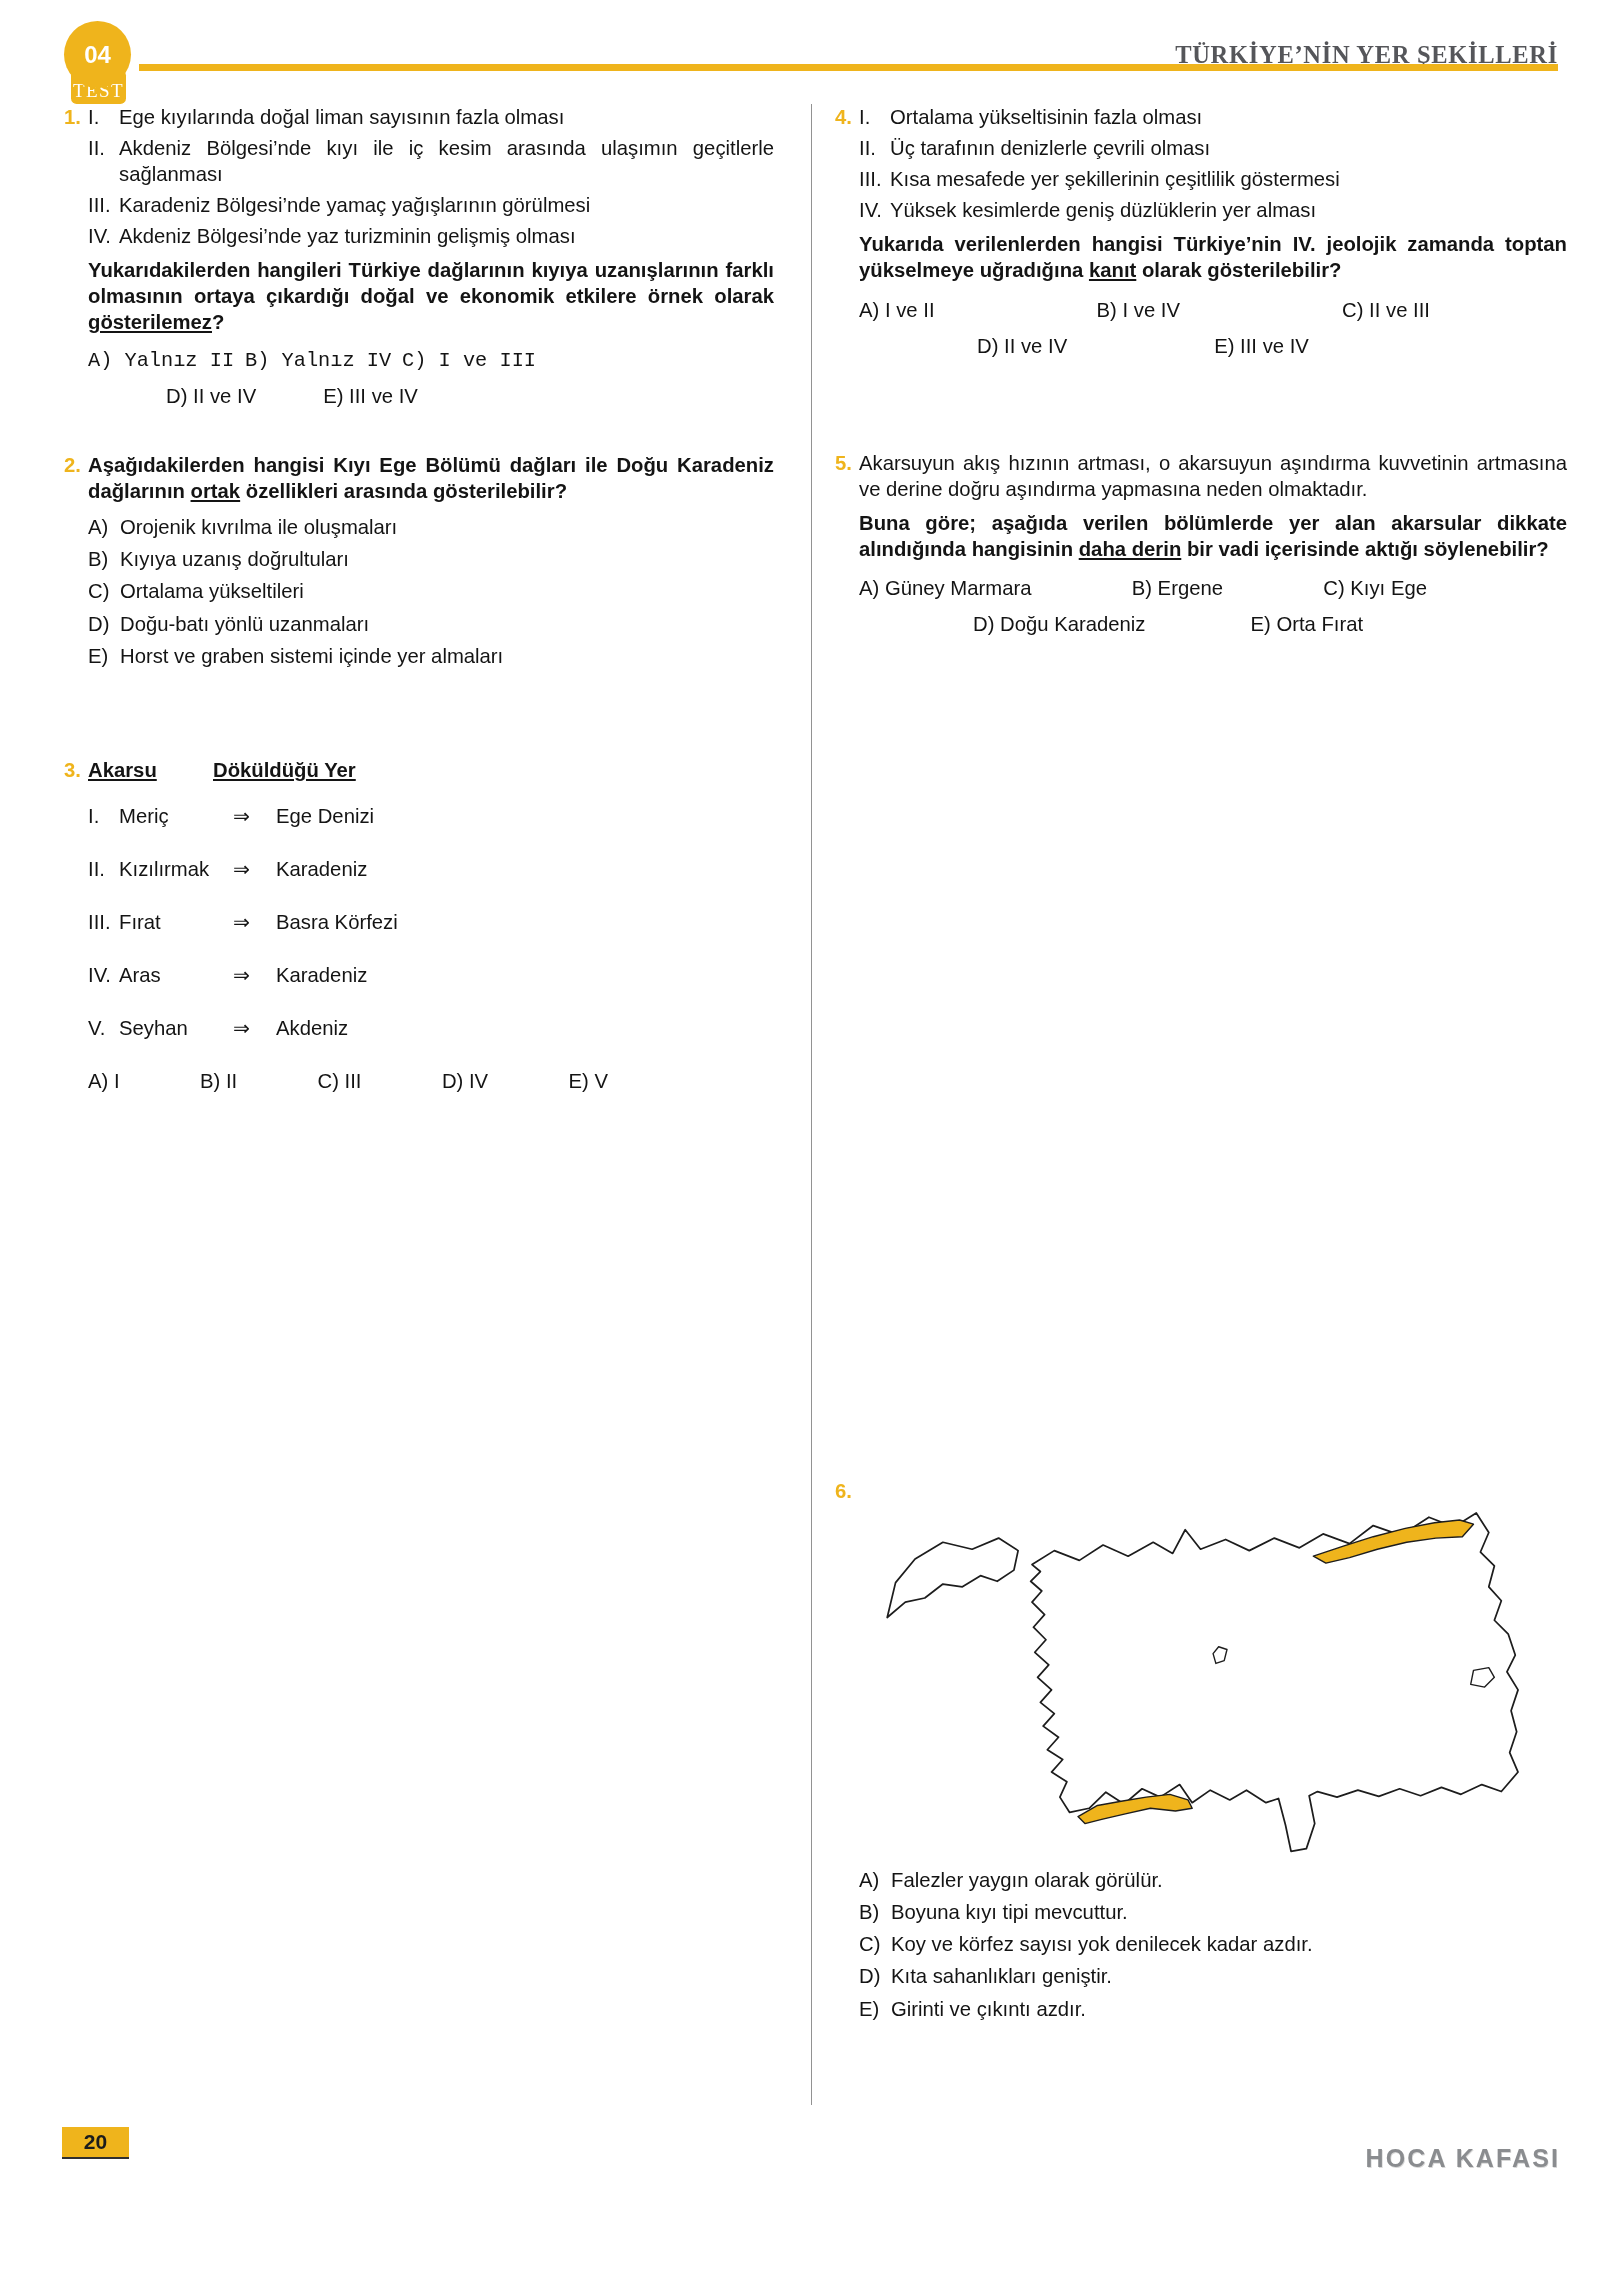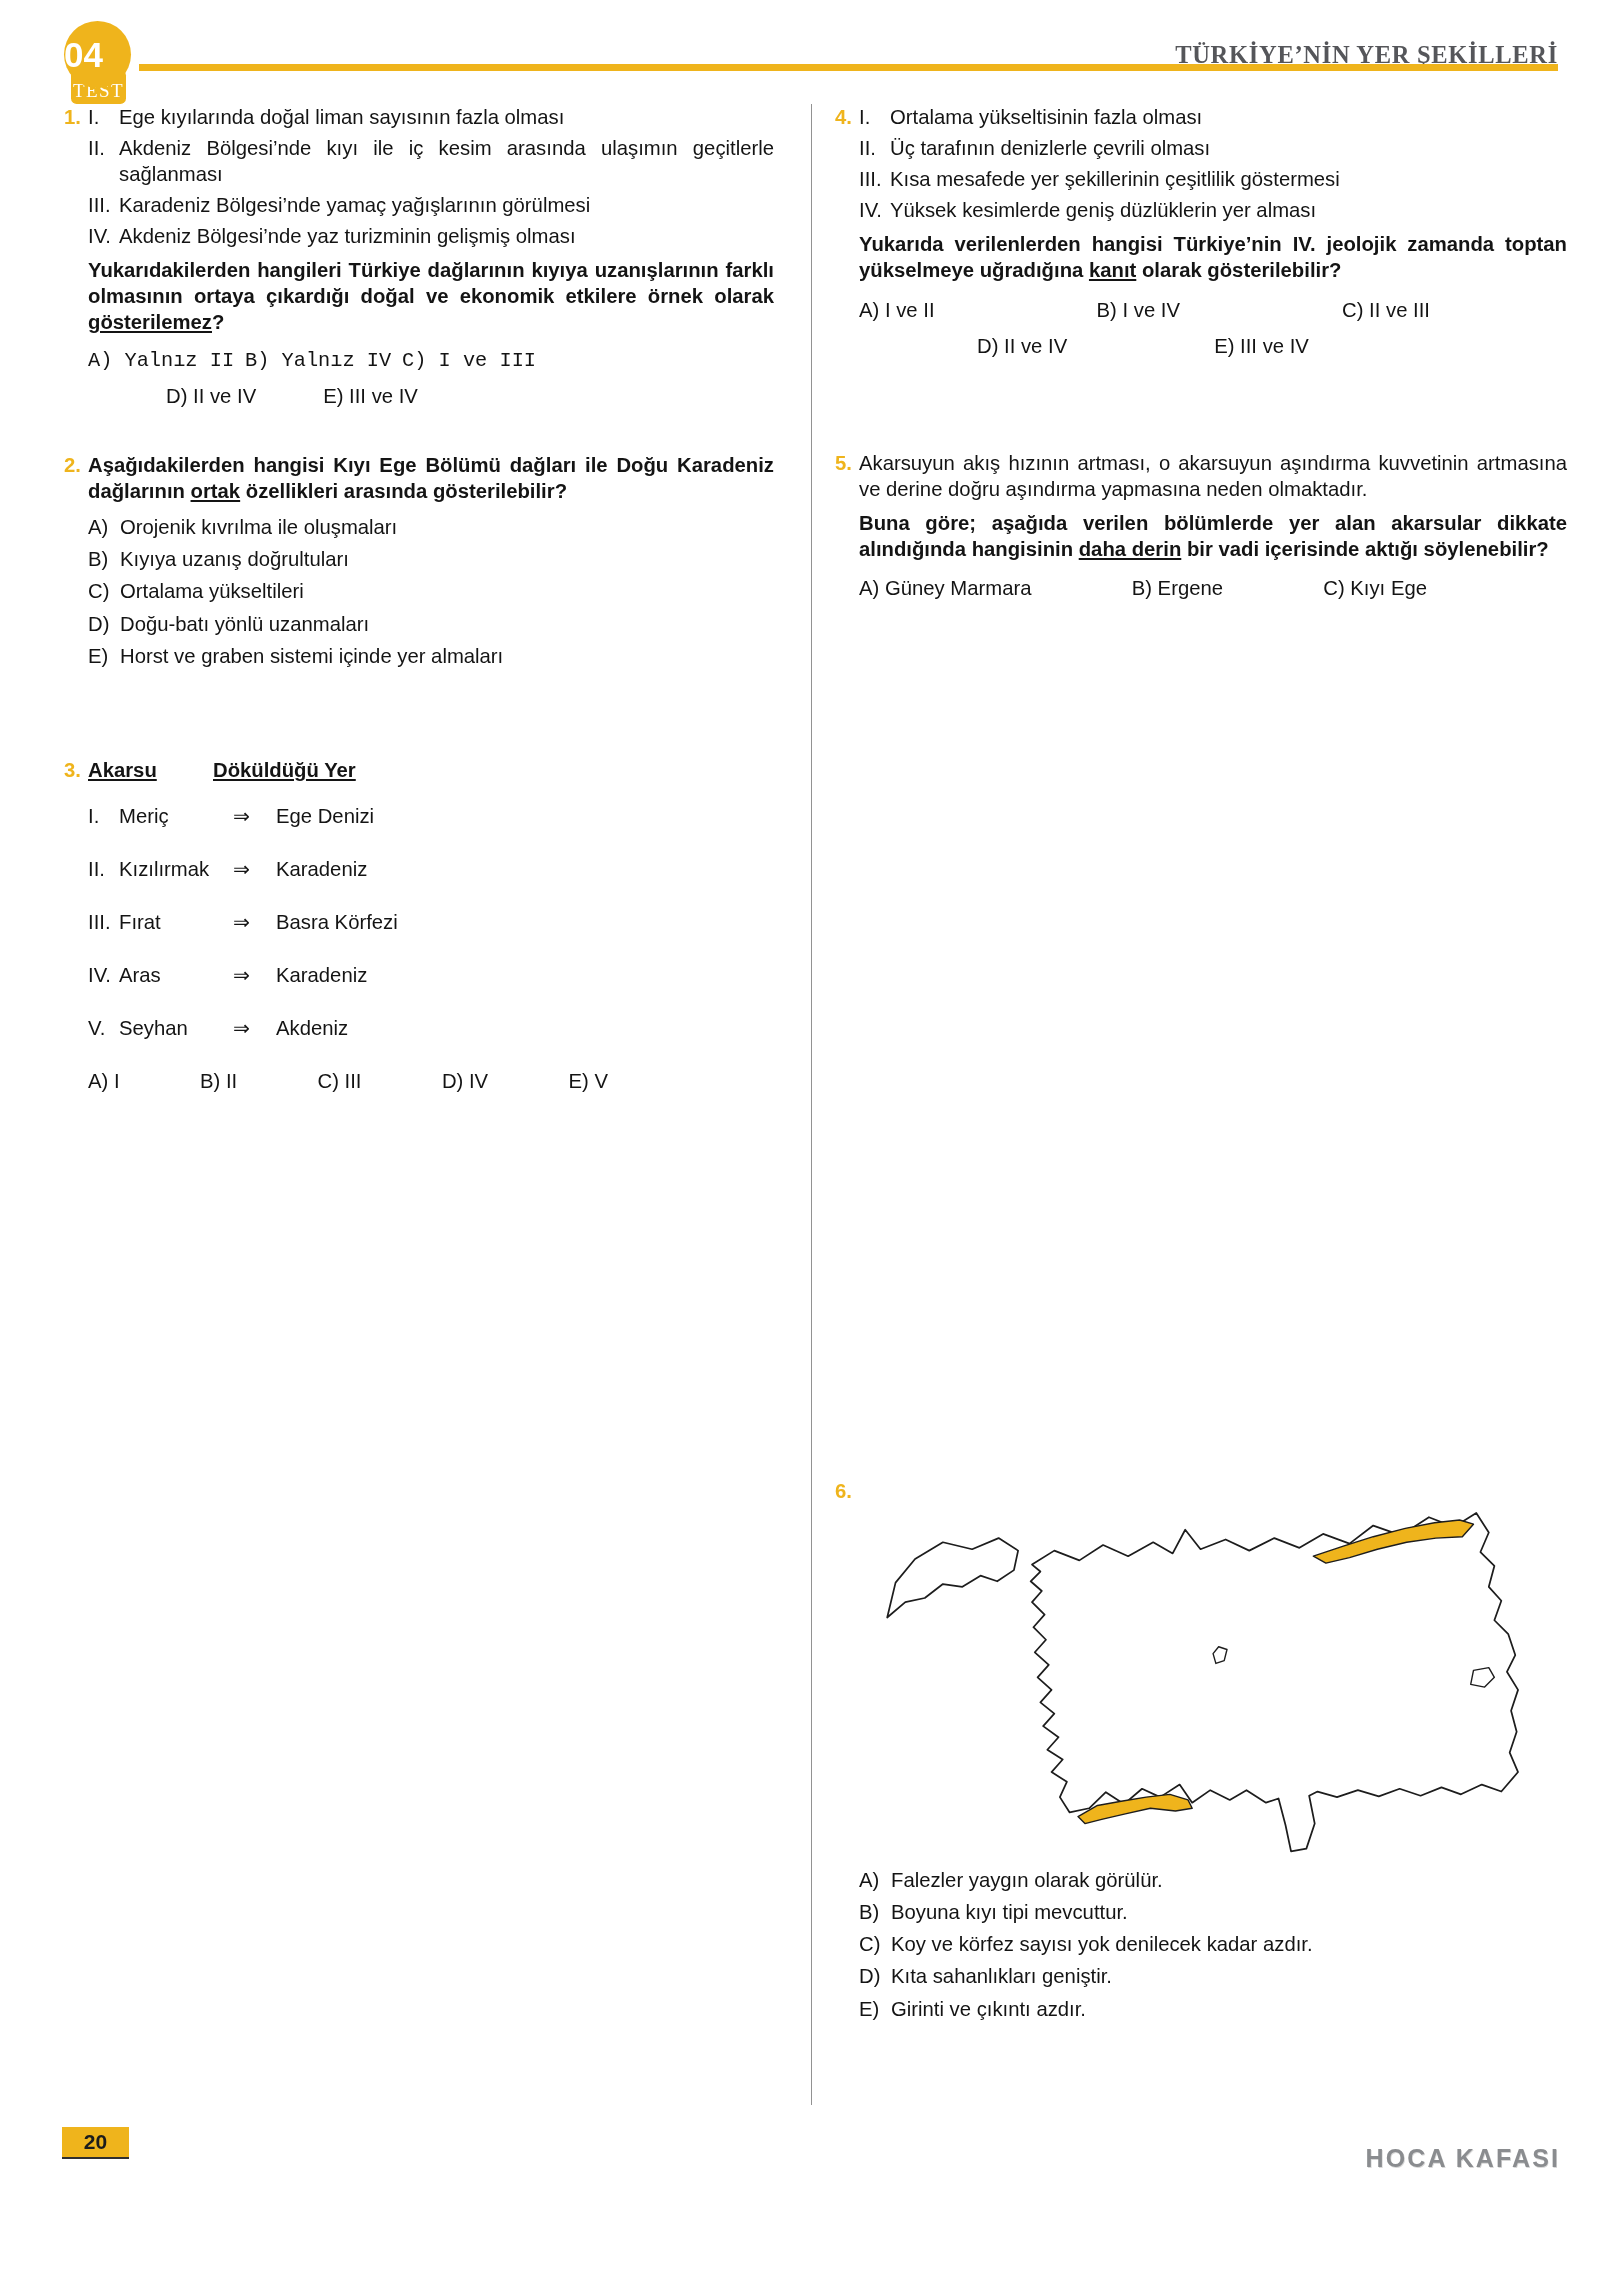--- a/index.html
+++ b/index.html
@@ -16,22 +16,22 @@
     font-family:"Liberation Sans","DejaVu Sans",sans-serif;
     font-size:20.3px;
     line-height:26px;
     color:#141414;
     overflow:hidden;
   }
   
   .badge-circle{
     position:absolute;left:64px;top:21px;width:67px;height:67px;
     border-radius:50%;background:var(--accent);
-    display:flex;align-items:center;justify-content:flex-start;
-    color:#fff;font-weight:bold;font-size:35px;z-index:3;
+    display:flex;align-items:center;justify-content:center;
+    color:#fff;font-weight:bold;font-size:24px;z-index:3;
   }
   .badge-tab{
     position:absolute;left:71px;top:70px;width:55px;height:34px;
     background:var(--accent);border-radius:5.6px;z-index:2;
     display:flex;align-items:flex-end;justify-content:center;padding-bottom:2.8px;
     color:#fff;font-family:"Liberation Serif","DejaVu Serif",serif;
     font-size:19px;letter-spacing:1.4px;line-height:21px;
   }
   .header-rule{
     position:absolute;left:139px;top:64px;width:1419px;height:7px;
@@ -257,20 +257,24 @@
 <section class="q" style="top:450px;left:835px;width:732px;">
   <div class="qnum">5.</div>
   <div class="qcontent">
     <p class="intro">Akarsuyun akış hızının artması, o akarsuyun aşındırma kuvvetinin artmasına ve derine doğru aşındırma yapmasına neden olmaktadır.</p>
     <p class="stem"><span>Buna göre; aşağıda verilen bölümlerde yer alan akarsular dikkate alındığında hangisinin </span><span class="u">daha derin</span><span> bir vadi içerisinde aktığı söylenebilir?</span></p>
     <div class="optrow q5r1">
       <span>A) Güney Marmara</span>
       <span>B) Ergene</span>
       <span>C) Kıyı Ege</span>
     </div>
+    <div class="optrow q5r2">
+      <span>D) Doğu Karadeniz</span>
+      <span>E) Orta Fırat</span>
+    </div>
   </div>
 </section>
 
 <section class="q q6" style="top:1478px;left:835px;width:732px;">
   <div class="qnum">6.</div>
   <div class="qcontent">
     <svg class="map" viewBox="0 0 1000 540" aria-hidden="true">
       <polygon class="land" points="40,196 52,146 80,112 120,88 162,98 200,82 228,100 222,128 198,144 174,136 148,152 120,148 94,168 66,174"></polygon>
       <polygon class="land" points="248,120 280,100 316,114 350,92 386,108 422,88 450,104 468,70 490,98 526,84 560,100 596,82 632,96 666,76 704,90 738,64 778,78 818,52 854,66 886,46 904,74 892,102 912,122 904,152 922,172 912,200 932,220 942,250 930,274 946,300 936,330 944,360 934,390 946,418 922,446 894,436 864,450 836,440 806,452 776,442 746,453 716,444 686,454 658,446 646,452 654,492 642,528 620,532 612,494 602,456 584,462 556,444 532,458 504,444 478,462 460,436 432,454 406,442 380,464 354,447 330,470 302,476 288,454 298,432 276,418 292,400 270,386 286,368 264,352 280,334 260,318 276,300 256,282 272,264 252,246 268,228 250,210 266,192 248,174 262,158 246,144 260,130"></polygon>
       <polygon class="hl" points="652,108 694,94 738,80 784,68 826,60 862,56 882,62 866,80 828,82 786,88 744,98 704,110 670,118"></polygon>

